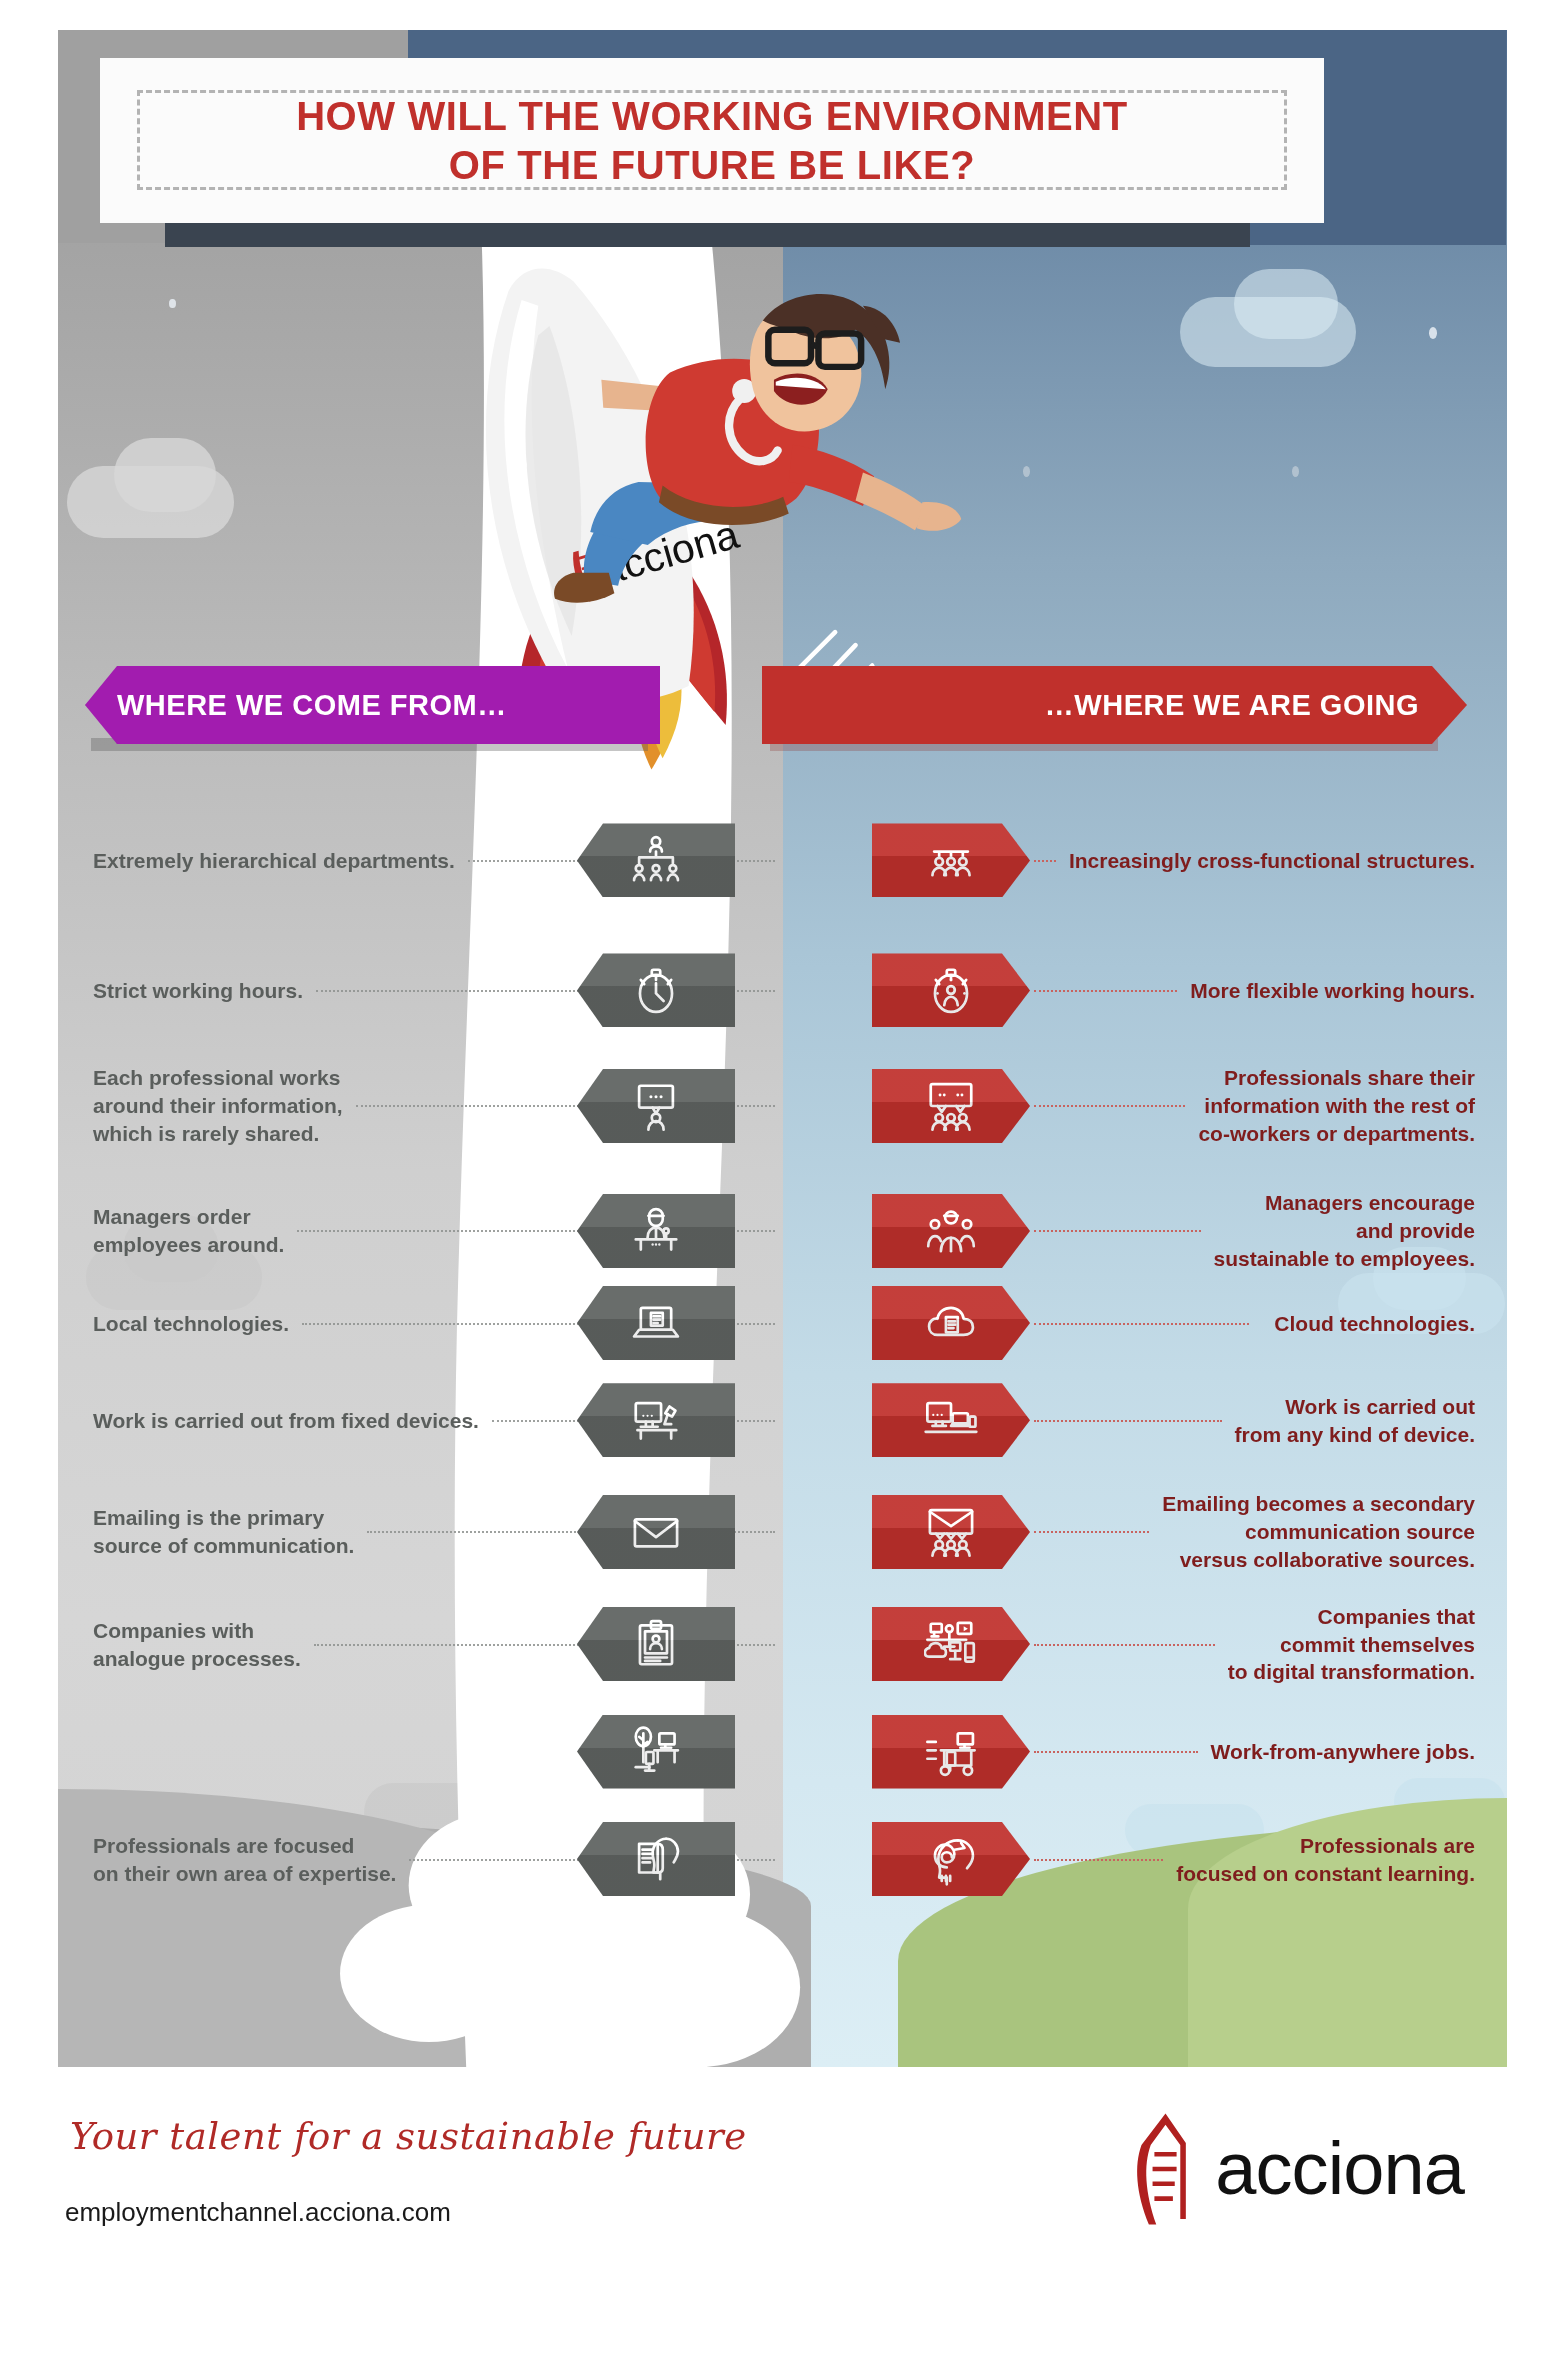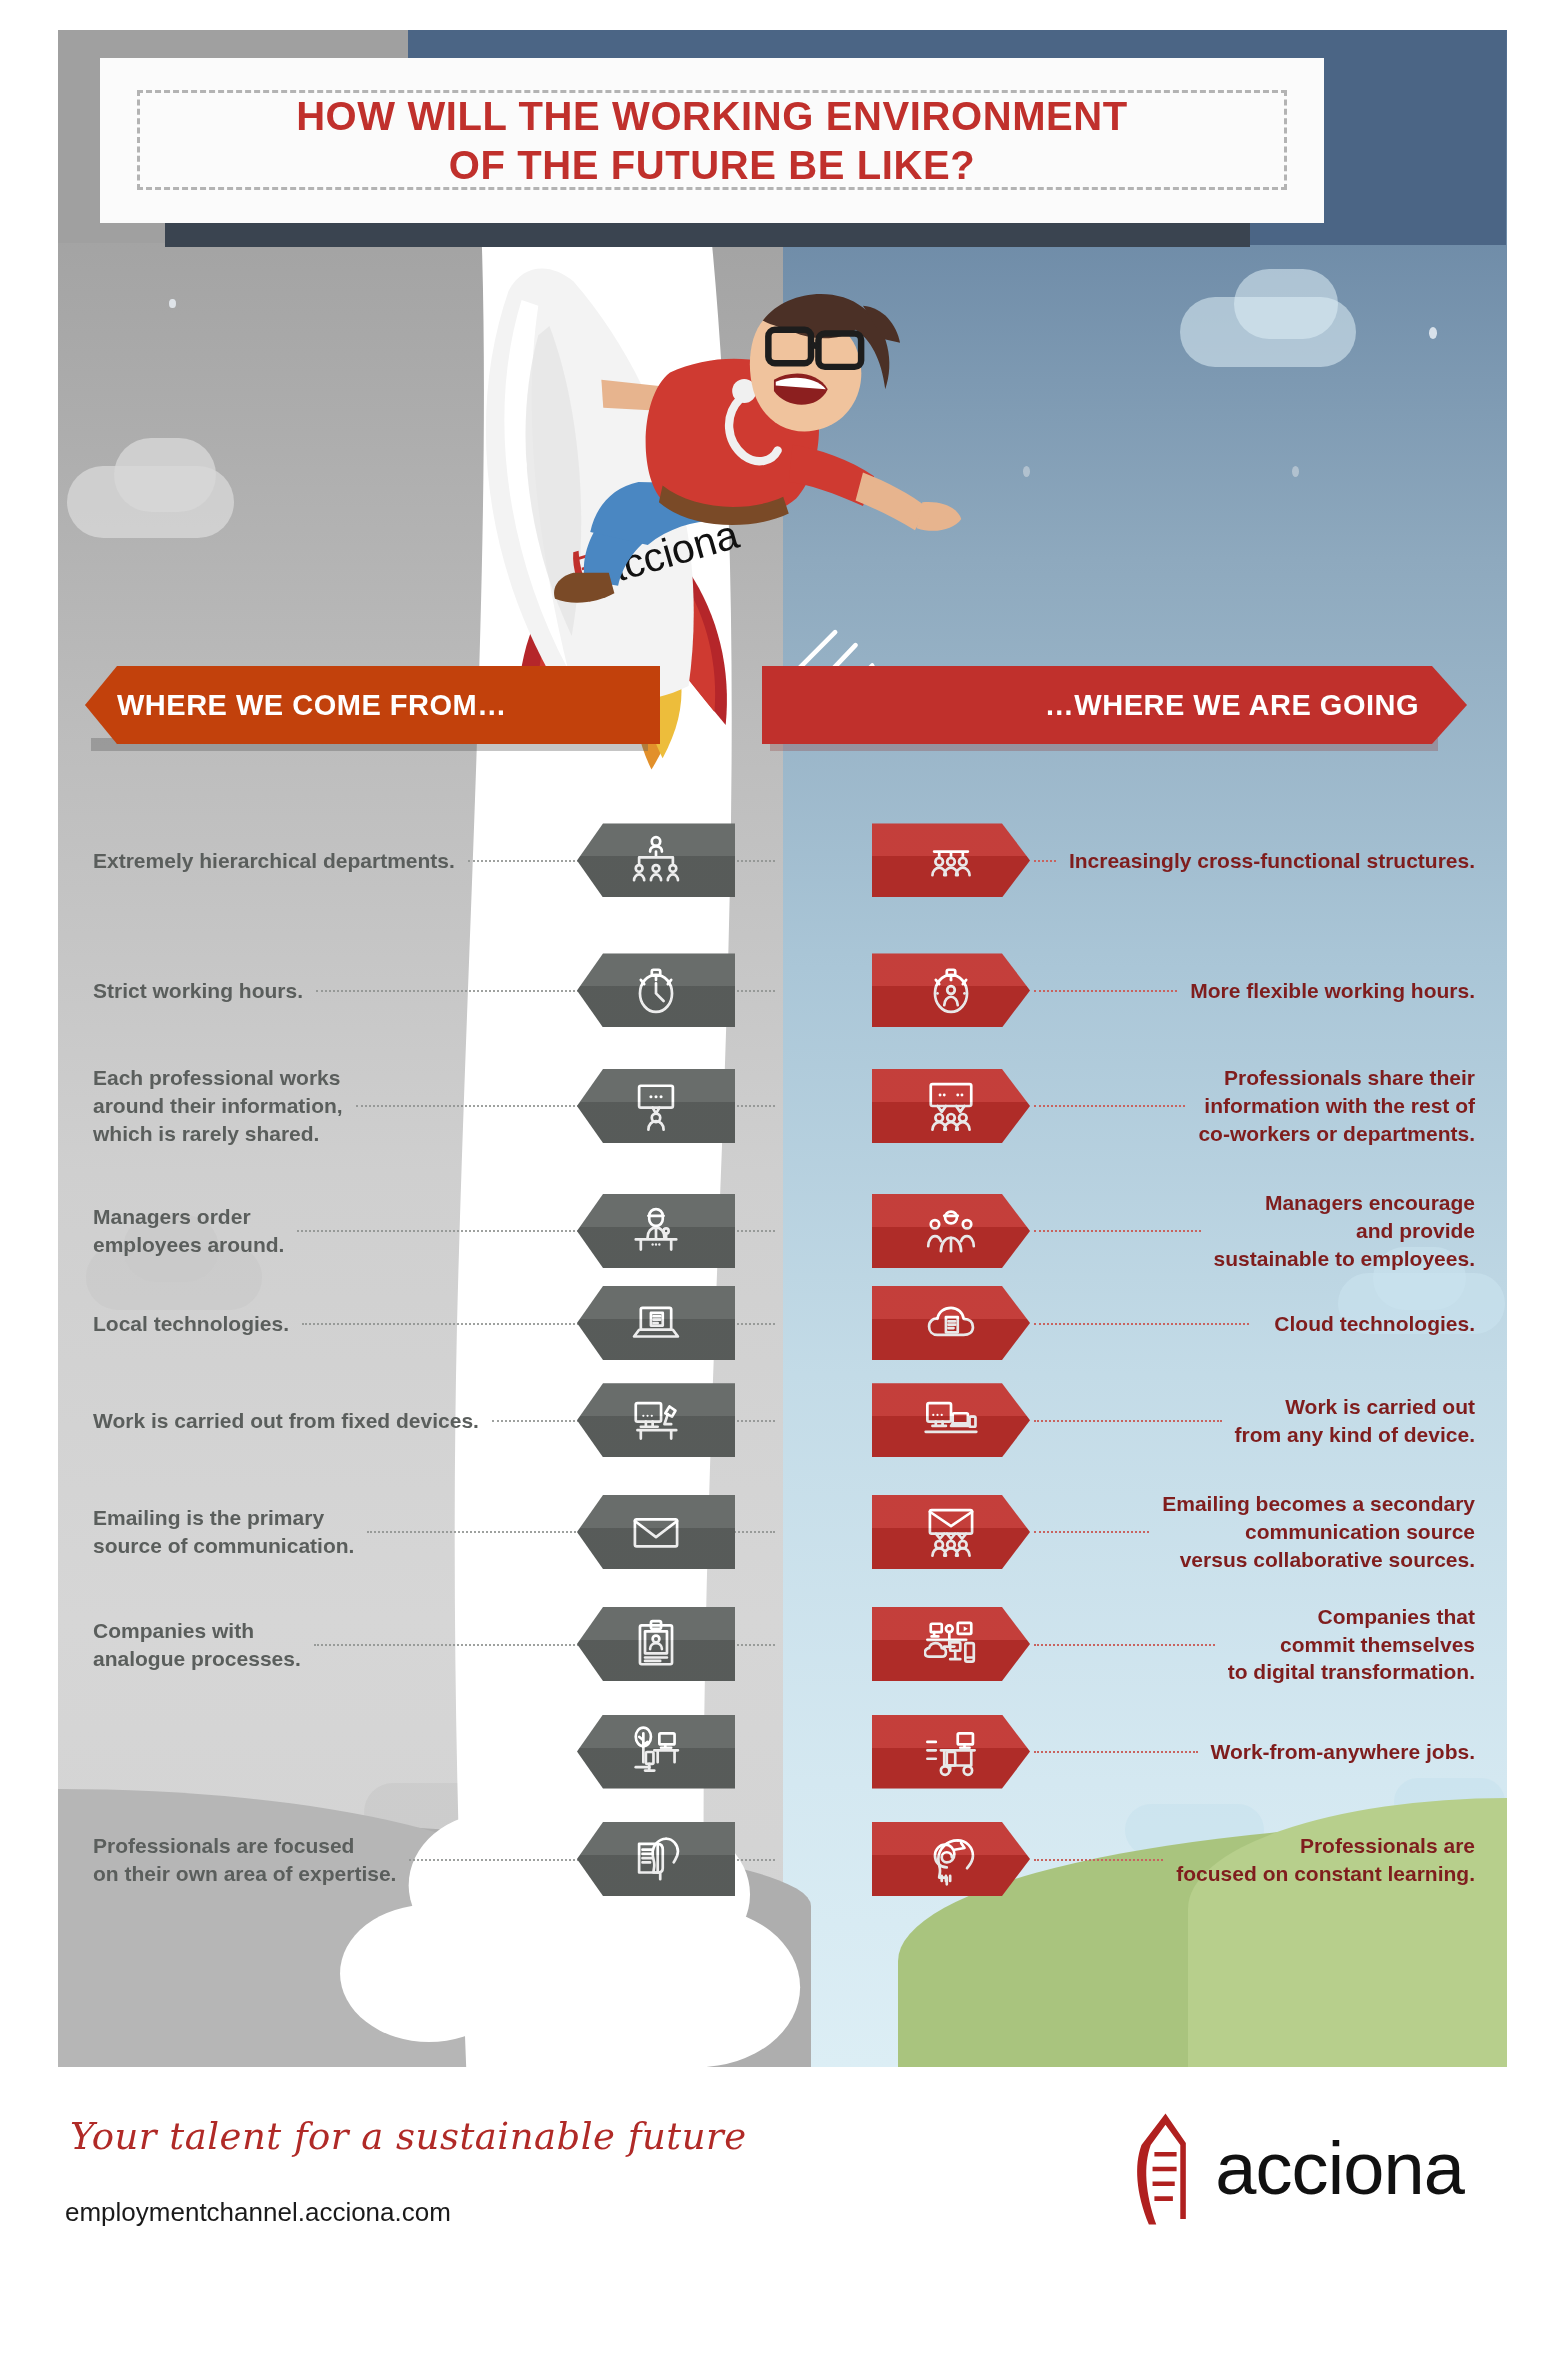--- a/index.html
+++ b/index.html
@@ -46,21 +46,21 @@
   .title-text{position:relative;z-index:3;text-align:center;color:#c0302c;
      font-weight:bold;font-size:40px;line-height:1.22;letter-spacing:0.6px;}
 
   
   .rocket-wrap{position:absolute;left:399px;top:250px;width:594px;height:538px;}
 
   
   .band{position:absolute;top:666px;height:78px;}
   .band-left{left:85px;width:575px;}
   .band-right{left:762px;width:705px;}
-  .band-left .chev{width:100%;height:100%;background:#c2410c;
+  .band-left .chev{width:100%;height:100%;background:#a21caf;
      clip-path:polygon(32px 0,100% 0,100% 100%,32px 100%,0 50%);
      display:flex;align-items:center;box-shadow:0 5.6px 0 rgba(0,0,0,.12);}
   .band-left .chev span{color:#fff;font-weight:bold;font-size:29px;letter-spacing:0.5px;padding-left:32px;}
   .band-right .chev{width:100%;height:100%;background:#c0302c;
      clip-path:polygon(0 0,calc(100% - 35px) 0,100% 50%,calc(100% - 35px) 100%,0 100%);
      display:flex;align-items:center;justify-content:flex-end;}
   .band-right .chev span{color:#fff;font-weight:bold;font-size:29px;letter-spacing:0.5px;padding-right:48px;}
   .band-shadow-l{position:absolute;left:91px;top:738px;width:557px;height:13px;background:rgba(90,90,90,.35);}
   .band-shadow-r{position:absolute;left:770px;top:738px;width:668px;height:13px;background:rgba(140,50,45,.28);}
 

